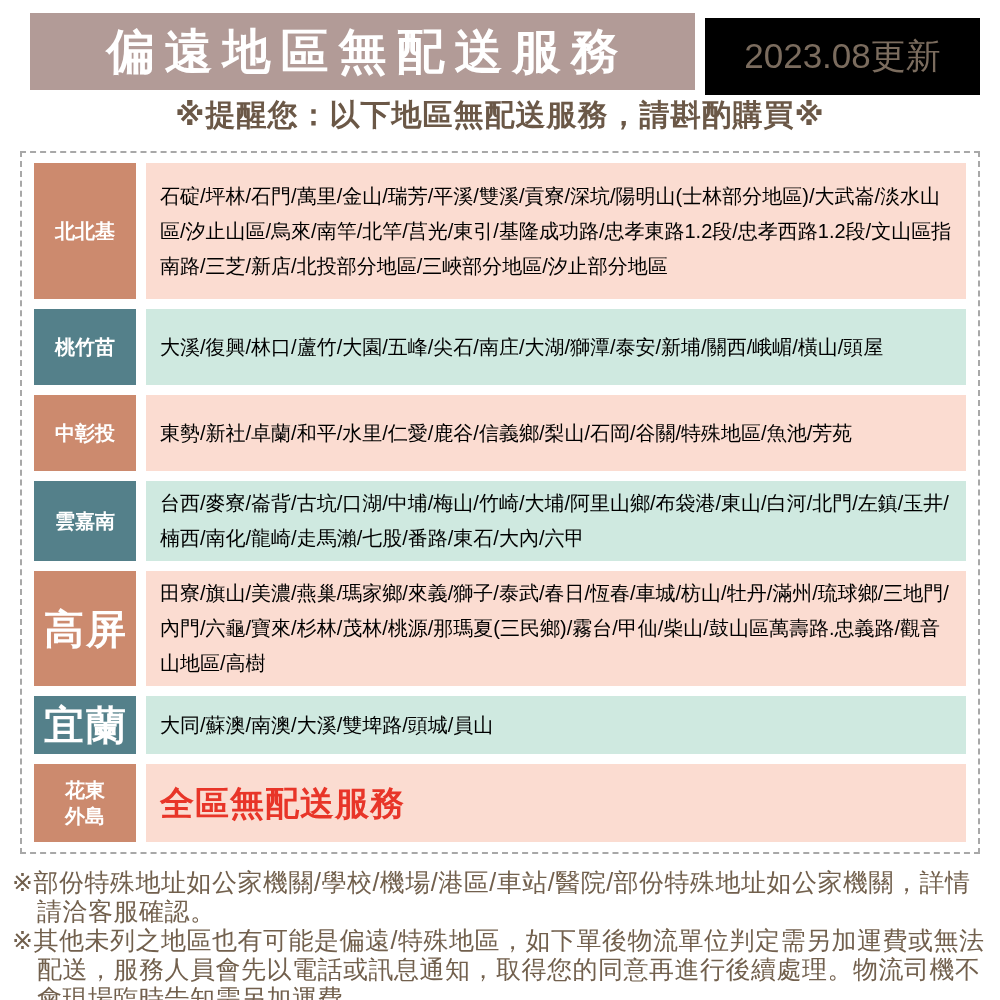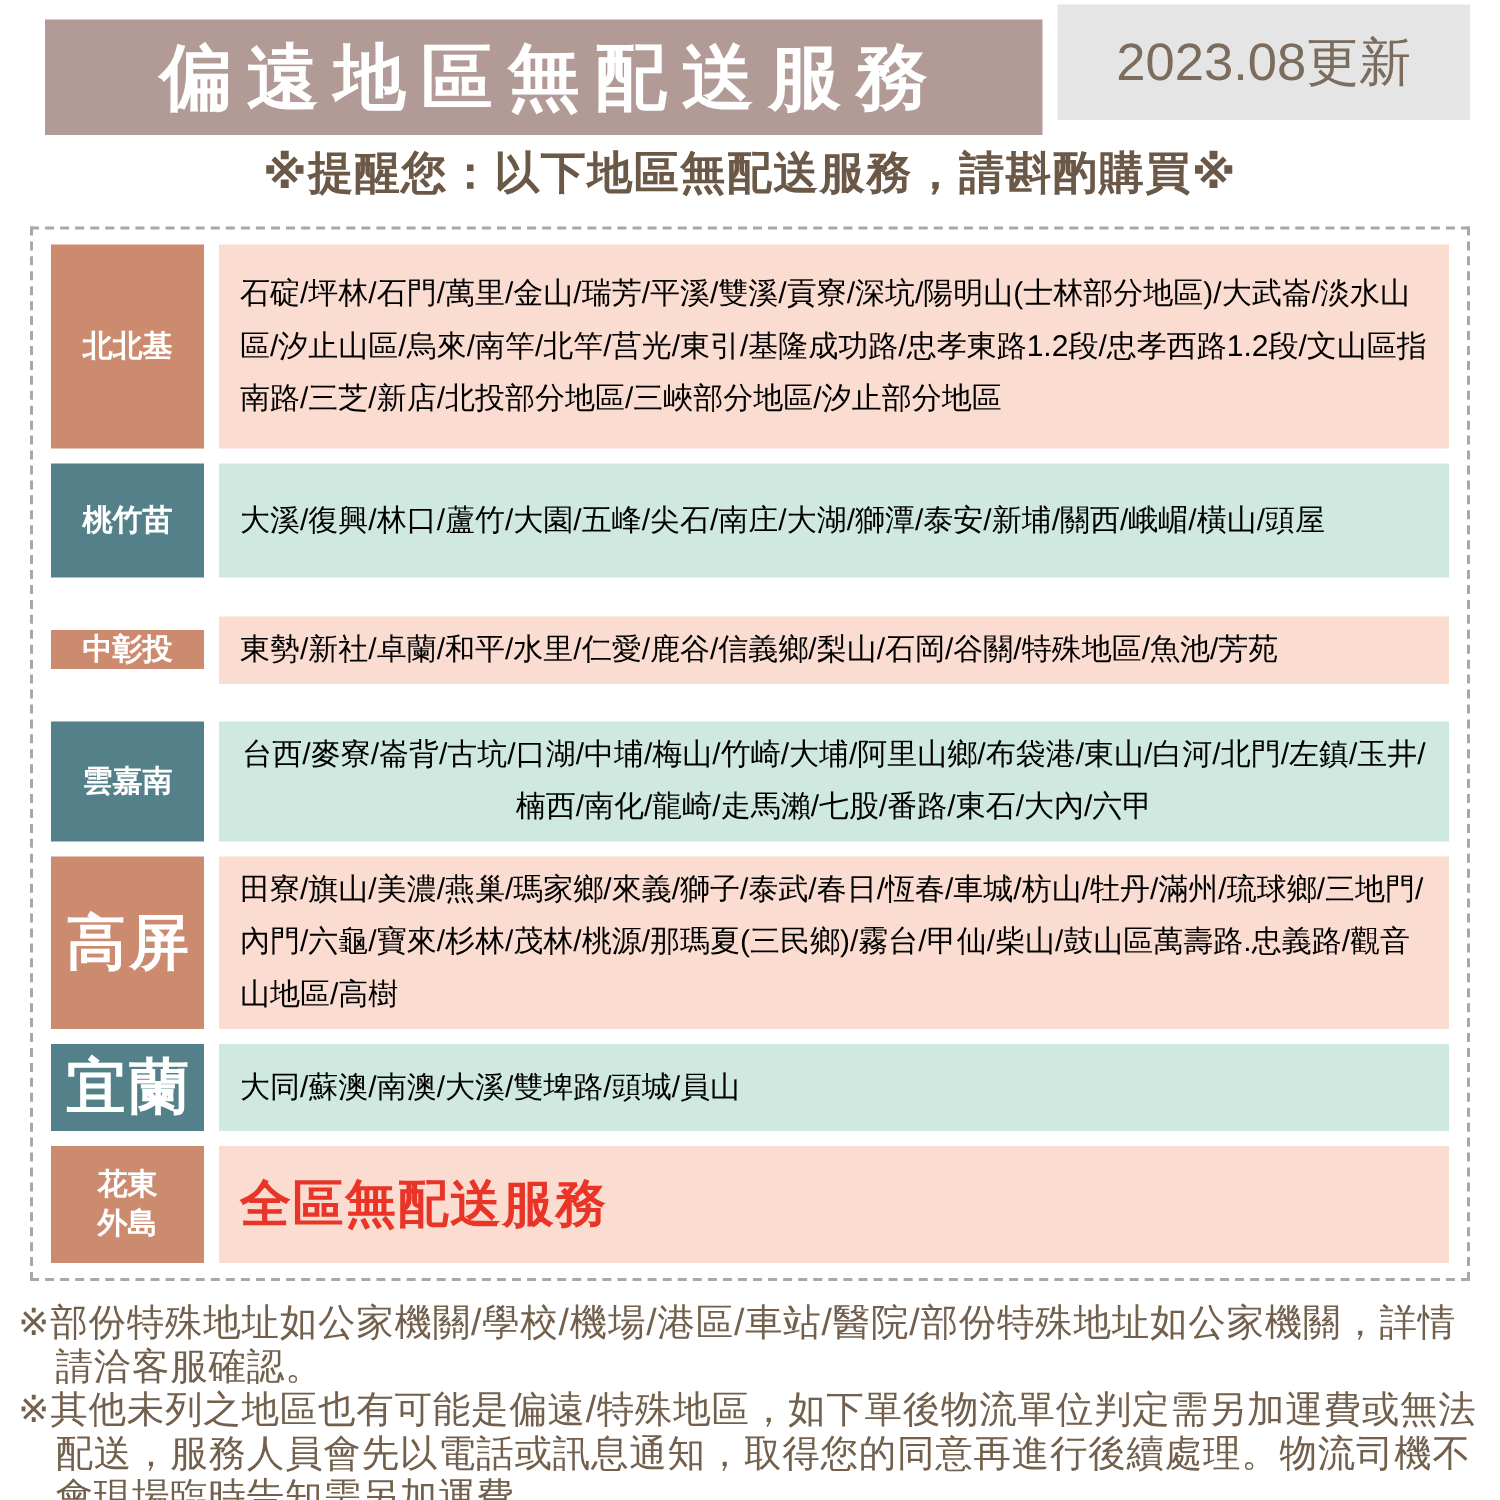--- a/index.html
+++ b/index.html
@@ -16,23 +16,23 @@
   .title-bar {
     position: absolute; left: 30px; top: 13px;
     width: 665px; height: 77px;
     background: #b29b97;
     color: #ffffff;
     font-size: 48px; font-weight: bold; letter-spacing: 10px;
     display: flex; align-items: center; justify-content: center;
     text-indent: 10px;
   }
   .update-badge {
-    position: absolute; left: 705px; top: 3px;
+    position: absolute; left: 705px; top: 18px;
     width: 275px; height: 77px;
-    background: #e5e5e5;
+    background: #000000;
     color: #7b6c5e;
     font-size: 35px; font-weight: normal;
     display: flex; align-items: center; justify-content: center;
   }
 
   
   .subtitle {
     margin-top: 15px;
     text-align: center;
     font-size: 30px; font-weight: bold;
@@ -60,24 +60,24 @@
   .row-content {
     flex: 1;
     display: flex; align-items: center;
     padding: 5px 14px;
     font-size: 20px; line-height: 35px;
     color: #000000;
   }
   .salmon { background: #cc8a6e; }
   .teal   { background: #54808a; }
   .pink   { background: #fbdcd1; }
-  .mint   { background: #cfe9e0; text-align: center; }
+  .mint   { background: #cfe9e0; }
   .h1 { min-height: 136px; }
   .h2 { min-height: 76px; }
-  .h3 { min-height: 76px; align-items: center; }
+  .h3 { min-height: 76px; }
   .h4 { min-height: 72px; }
   .h5 { min-height: 96px; }
   .h6 { min-height: 58px; }
   .h7 { min-height: 78px; }
   .highlight-red { color: #e83528; font-size: 34px; font-weight: bold; letter-spacing: 1px; text-align: right; }
 
   
   .notes { margin: 14px 12px 0 12px; }
   .note {
     font-size: 25px; line-height: 29px;

